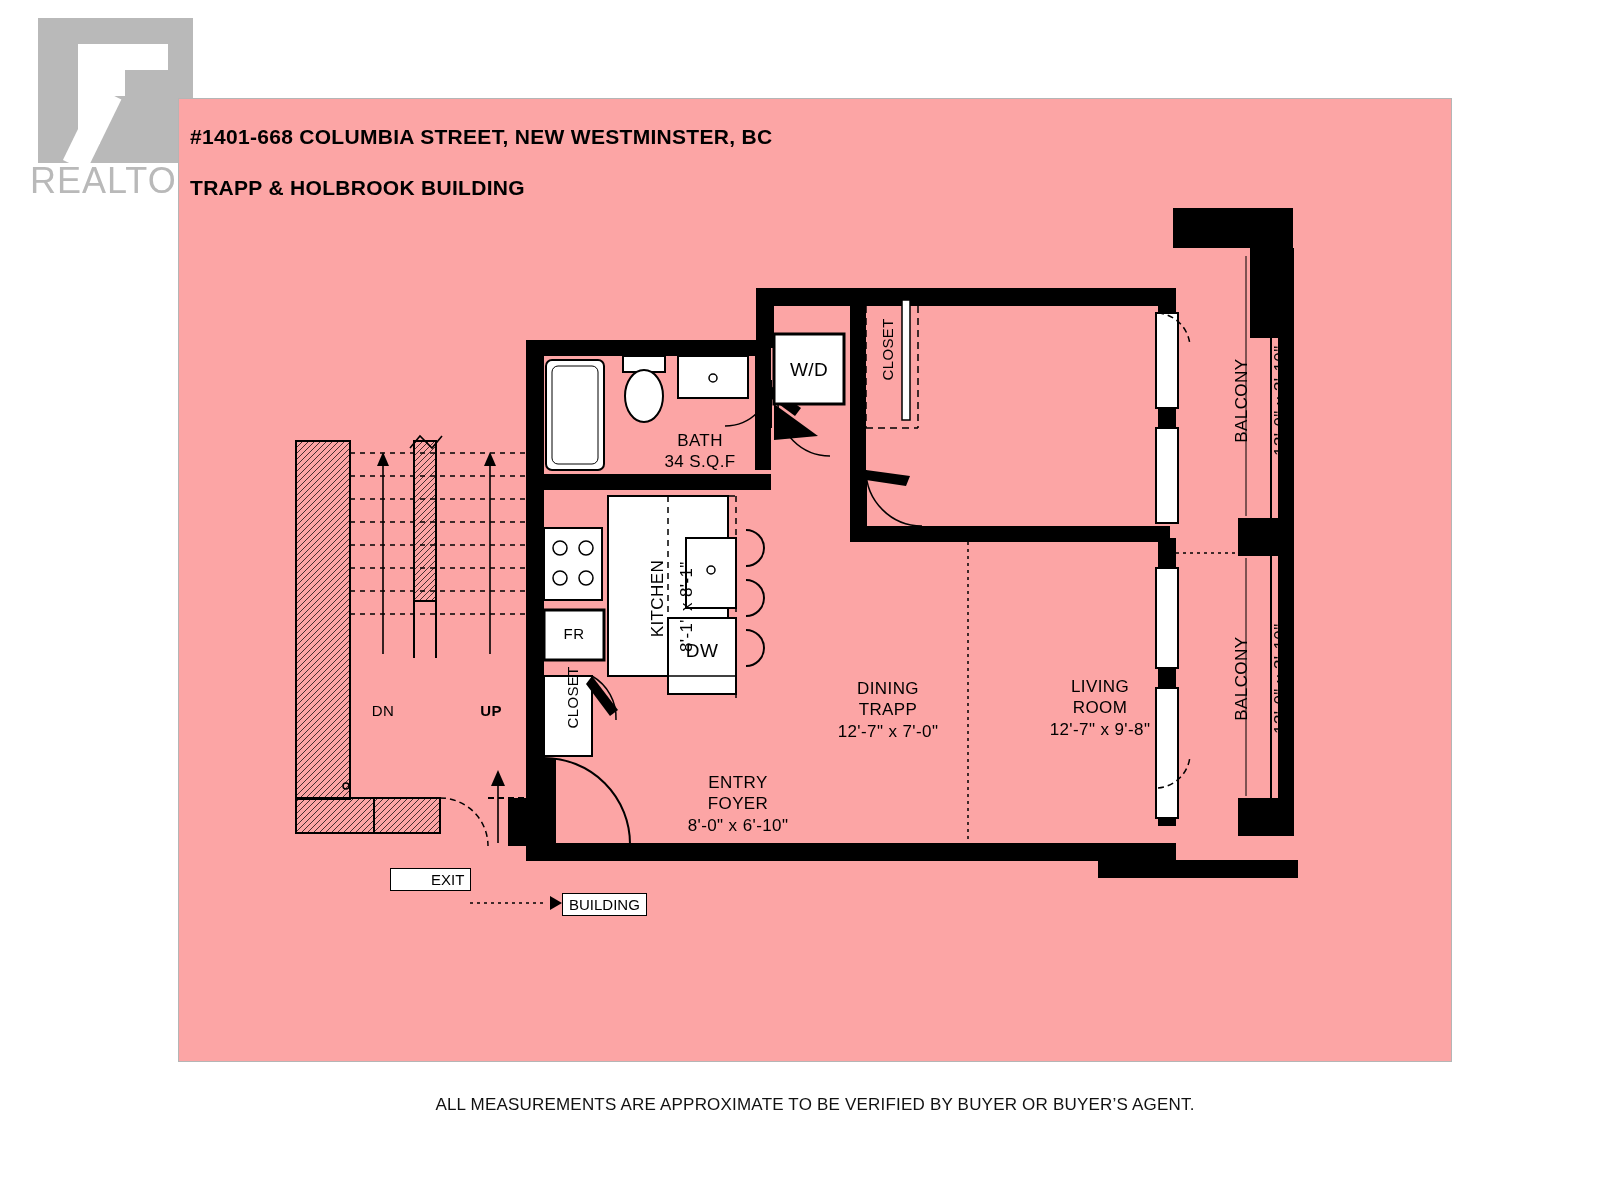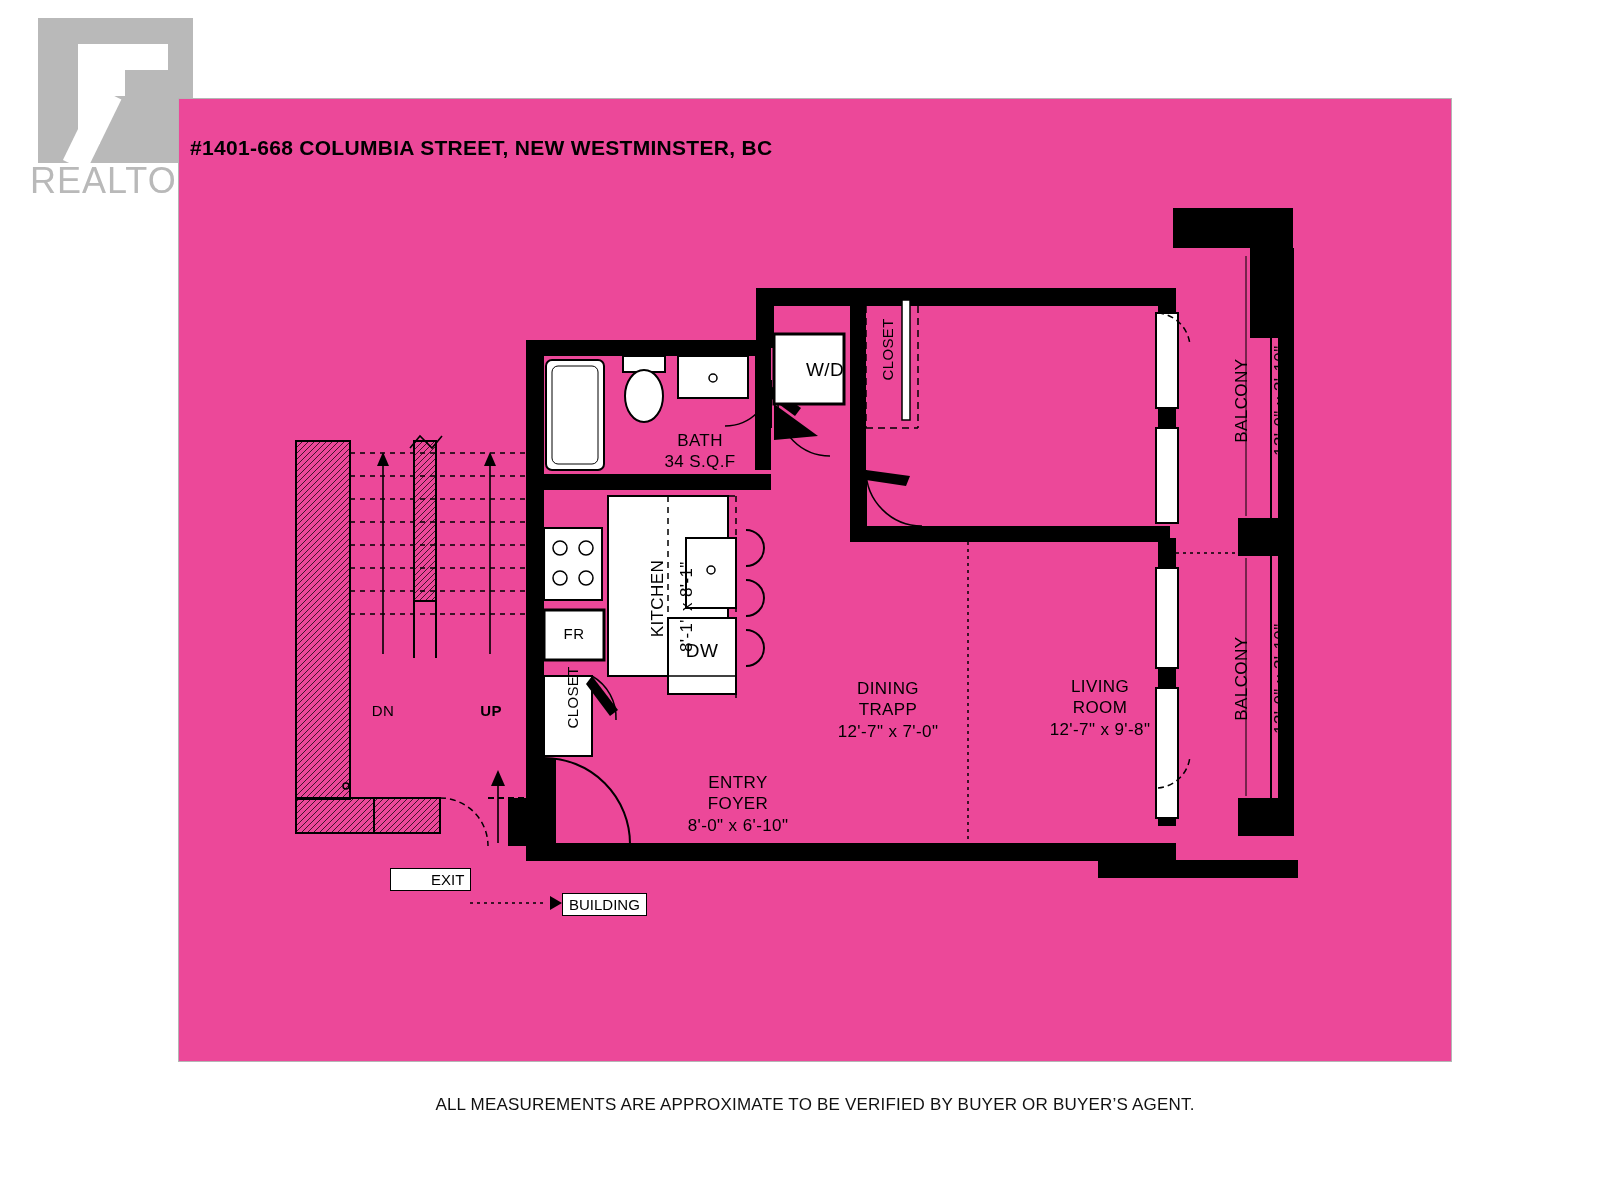--- a/index.html
+++ b/index.html
@@ -36,24 +36,24 @@
   }
   .realtor-word{
     position:absolute;left:0px;top:150px;font-size:36px;letter-spacing:1px;
     color:#b9b9b9;font-weight:400;font-family:"Liberation Sans", sans-serif;
   }
   .realtor-word sup{font-size:15px;vertical-align:super;}
 
   
   .panel{
     position:absolute;left:178px;top:98px;width:1272px;height:962px;
-    border:1px solid #b5b5b5;background:#ec4899;
+    border:1px solid #b5b5b5;background:#fca5a5;
   }
   .title1{
-    position:absolute;left:190px;top:136px;font-size:21px;font-weight:bold;
+    position:absolute;left:190px;top:125px;font-size:21px;font-weight:bold;
     color:#000;letter-spacing:.3px;text-align:center;
   }
   .title2{
     position:absolute;left:190px;top:176px;font-size:21px;font-weight:bold;
     color:#000;letter-spacing:.3px;
   }
   .footnote{
     position:absolute;left:0;top:996px;width:1272px;text-align:center;
     font-size:17px;color:#111;letter-spacing:.2px;
   }
@@ -82,20 +82,21 @@
     <div class="realtor-word">
       <span>REALTOR</span><sup>®</sup>
     </div>
   </div>
 
   <div class="panel">
     <div class="footnote">ALL MEASUREMENTS ARE APPROXIMATE TO BE VERIFIED BY BUYER OR BUYER’S AGENT.</div>
   </div>
 
   <div class="title1">#1401-668 COLUMBIA STREET, NEW WESTMINSTER, BC</div>
+  <div class="title2">TRAPP &amp; HOLBROOK BUILDING</div>
 
   <div class="fp">
 
     <svg class="ov" viewBox="0 0 1272 962">
 
       <rect x="995" y="110" width="120" height="40" fill="#000"></rect>
       <rect x="1072" y="110" width="42" height="130" fill="#000"></rect>
 
       <rect x="578" y="190" width="420" height="18" fill="#000"></rect>
 
@@ -288,21 +289,21 @@
     <div class="lbl vert" style="left:1008px;top:292px;width:190px;">
       <span>13'-0" x 3'-10"</span>
     </div>
     <div class="lbl vert" style="left:974px;top:570px;width:180px;">
       <span>BALCONY</span>
     </div>
     <div class="lbl vert" style="left:1008px;top:570px;width:190px;">
       <span>13'-0" x 3'-10"</span>
     </div>
 
-    <div class="lbl" style="left:596px;top:260px;width:70px;font-size:19px;padding-left:16px;">W/D</div>
+    <div class="lbl" style="left:596px;top:260px;width:70px;font-size:19px;">W/D</div>
     <div class="lbl" style="left:366px;top:527px;width:60px;font-size:15px;">FR</div>
     <div class="lbl" style="left:492px;top:541px;width:64px;font-size:19px;">DW</div>
 
     <div class="lbl vert sm" style="left:650px;top:242px;width:120px;">CLOSET</div>
     <div class="lbl vert sm" style="left:340px;top:590px;width:110px;">CLOSET</div>
 
     <div class="lbl sm" style="left:180px;top:604px;width:50px;">DN</div>
     <div class="lbl sm" style="left:288px;top:604px;width:50px;font-weight:bold;">UP</div>
 
     <div class="boxed" style="position:absolute;left:212px;top:770px;padding-left:40px;">EXIT</div>

